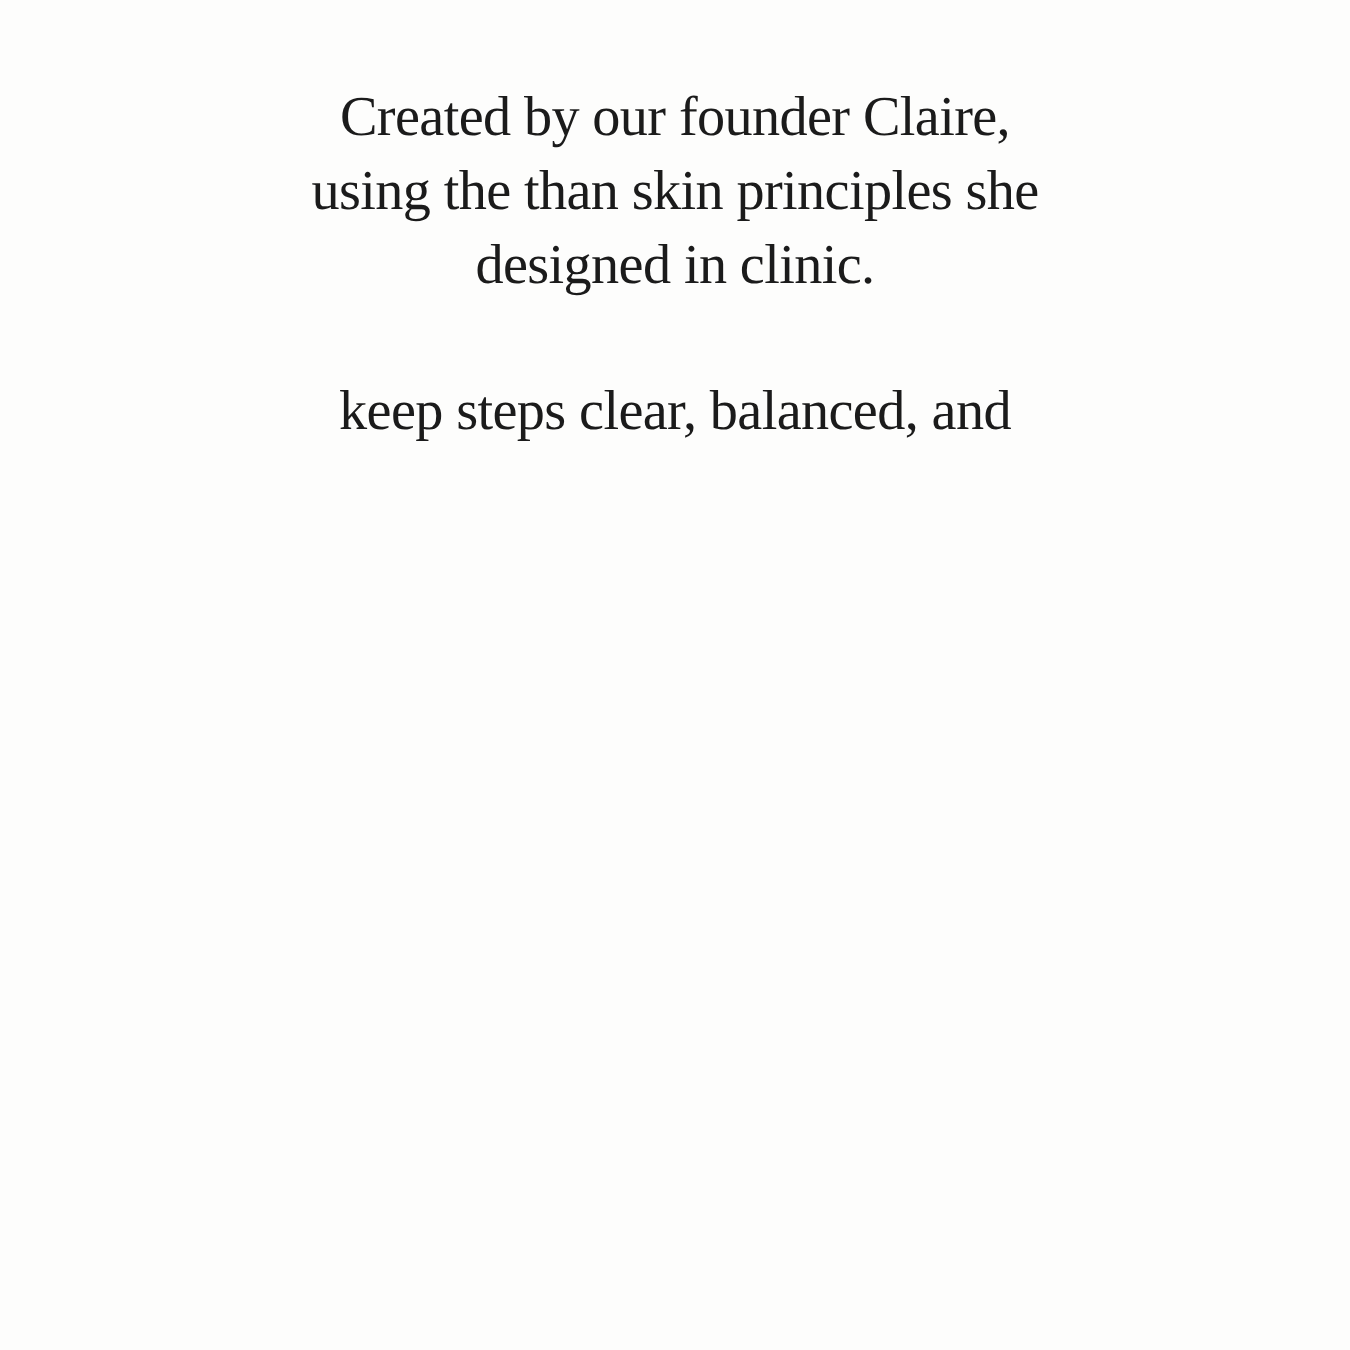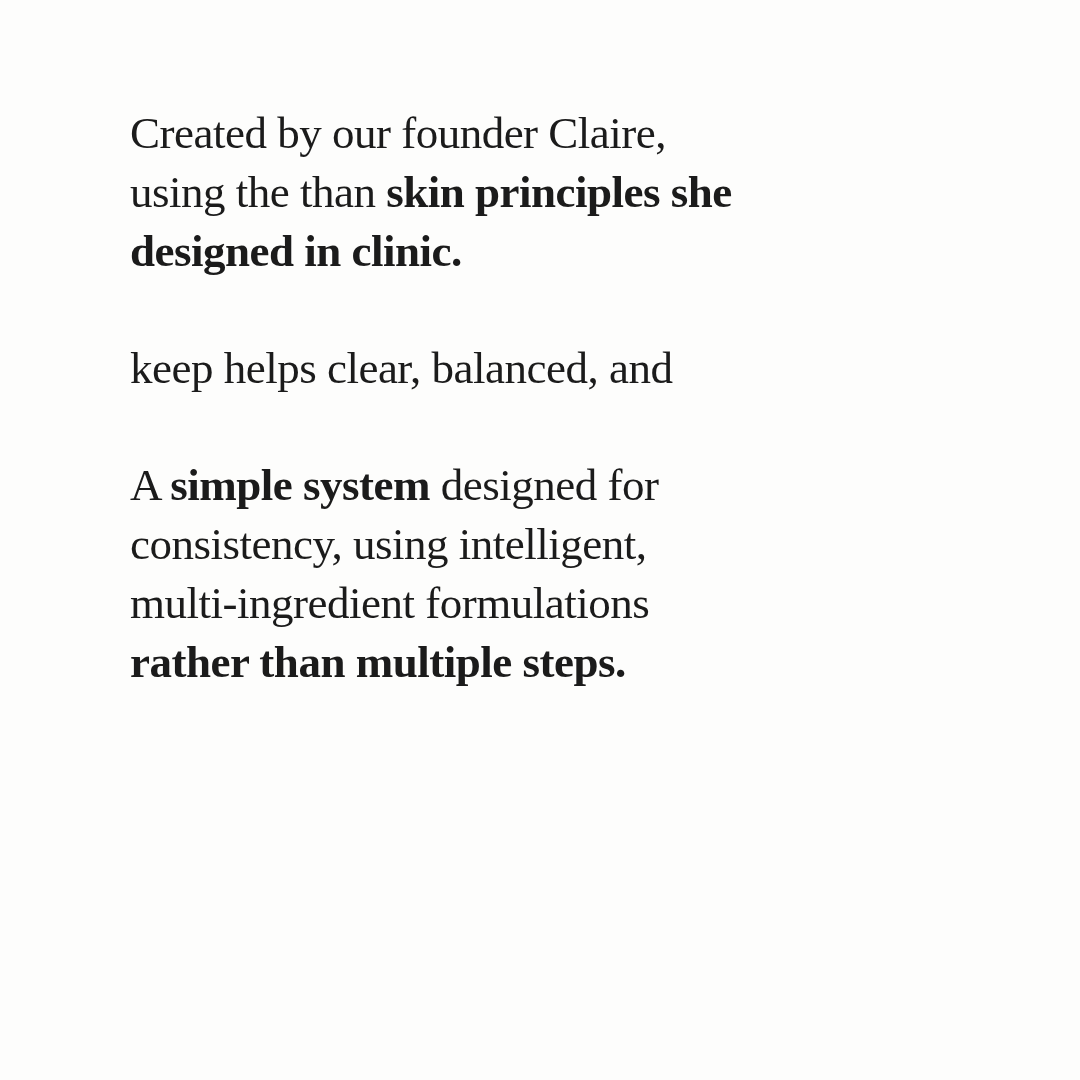--- a/index.html
+++ b/index.html
@@ -9,55 +9,50 @@
   body {
     width: 1080px;
     height: 1080px;
     background: #FDFDFC;
     overflow: hidden;
     font-family: "Liberation Serif", "DejaVu Serif", serif;
   }
   .card {
     width: 820px;
     margin: 0 auto;
-    padding-top: 104px;
+    padding-top: 64px;
+    text-align: center;
   }
   .para {
     margin: 0 0 58px 0;
     font-size: 45px;
     line-height: 59px;
     color: #1B1B1B;
     letter-spacing: -0.5px;
   }
   .para:last-child {
     margin-bottom: 0;
   }
   .line {
     display: block;
     white-space: pre-wrap;
   }
   .bold {
-    font-weight: 700;
+    font-weight: 400;
   }
 </style>
 </head>
 <body>
 
 <div class="card">
 
   <p class="para">
     <span class="line"><span>Created by our founder Claire,</span></span>
     <span class="line"><span>using the than </span><span class="bold">skin principles she</span></span>
     <span class="line"><span class="bold">designed in clinic.</span></span>
   </p>
 
   <p class="para">
-    <span class="line"><span>keep helps clear, balanced, and</span></span>
+    <span class="line"><span>keep steps clear, balanced, and</span></span>
   </p>
 
-  <p class="para">
-    <span class="line"><span>A </span><span class="bold">simple system</span><span> designed for</span></span>
-    <span class="line"><span>consistency, using intelligent,</span></span>
-    <span class="line"><span>multi-ingredient formulations</span></span>
-    <span class="line"><span class="bold">rather than multiple steps.</span></span>
-  </p>
 
 </div>
 
 </body></html>

